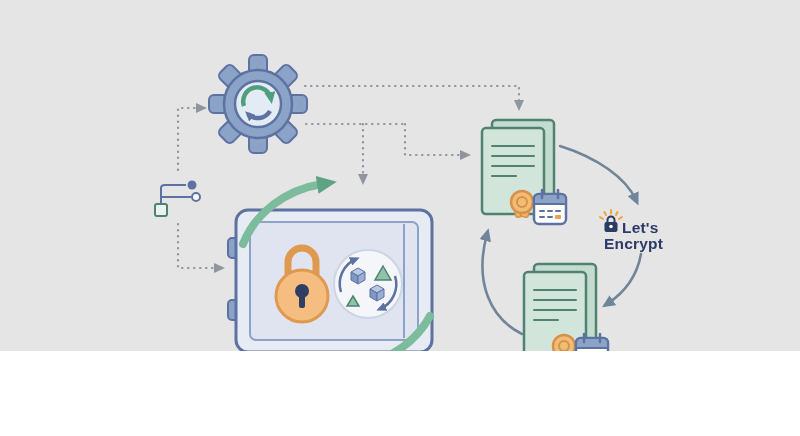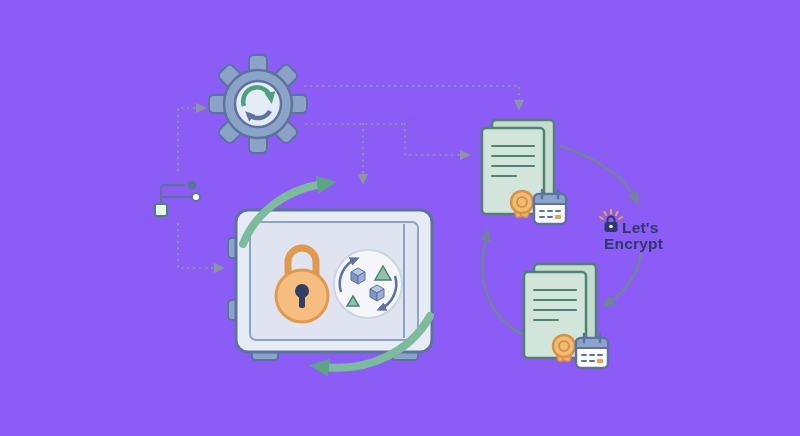--- a/index.html
+++ b/index.html
@@ -1,19 +1,19 @@
 <!DOCTYPE html>
 <html><head>
 <meta charset="utf-8">
 <style>
   html,body{margin:0;padding:0;}
   .canvas{
     position:relative;
-    width:800px;height:436px;
-    background:#8b5cf6;
+    width:800px;height:351px;
+    background:#e5e5e5;
     overflow:hidden;
     font-family:"Liberation Sans", sans-serif;
   }
   .scene-svg{position:absolute;left:0;top:0;}
   text.brand{
     font-family:"Liberation Sans", sans-serif;
     font-weight:bold;
     font-size:15.5px;
     letter-spacing:0.2px;
   }

